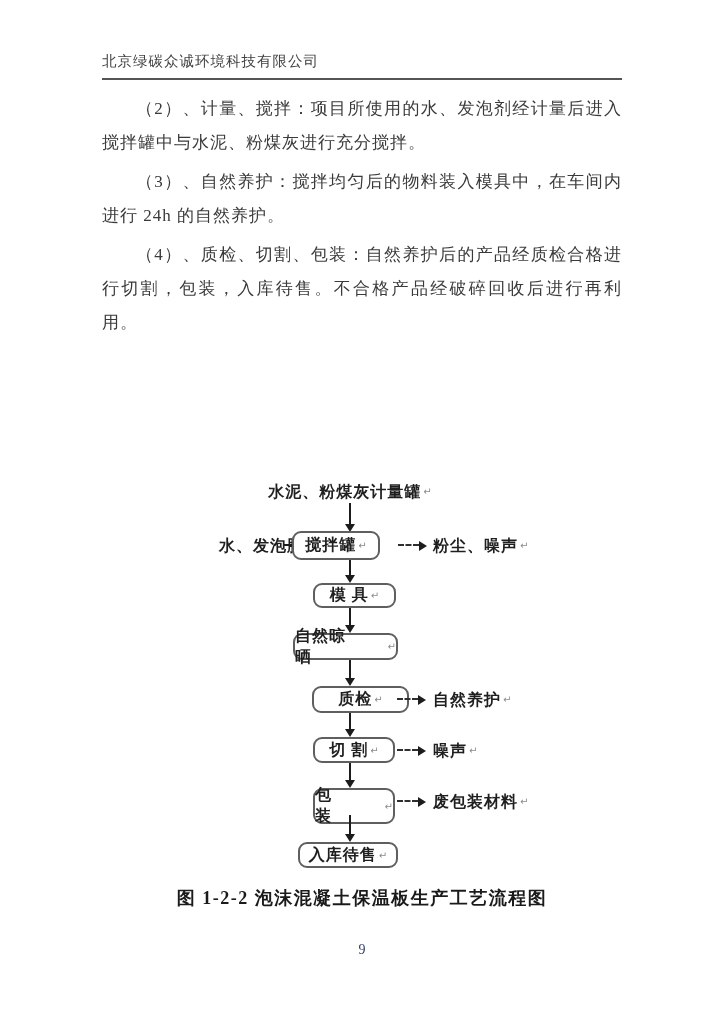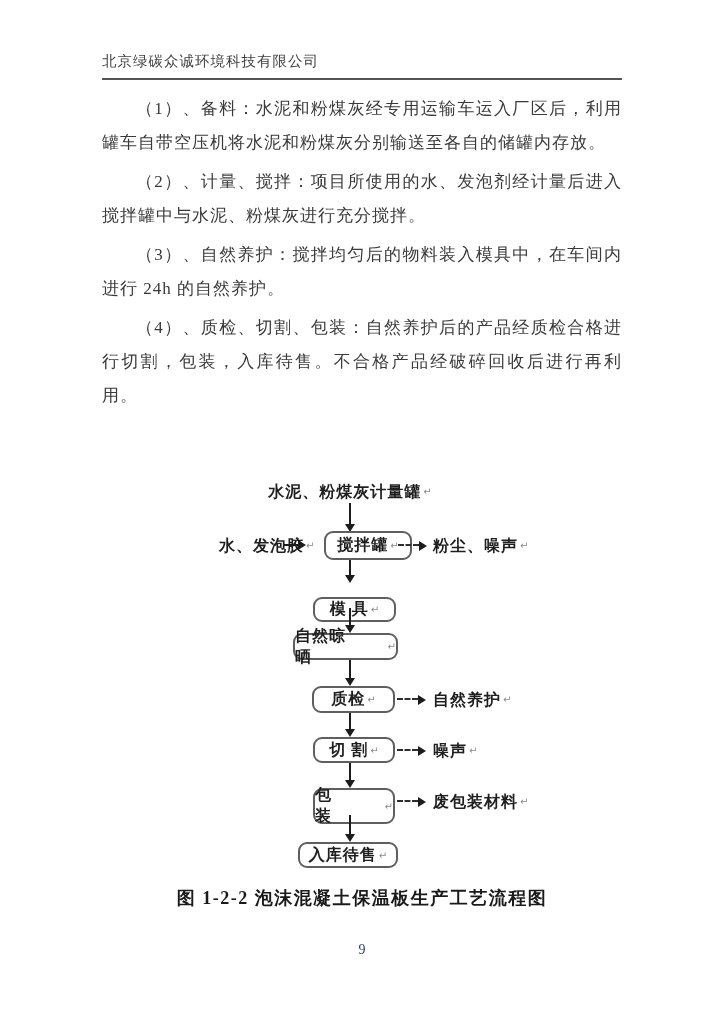--- a/index.html
+++ b/index.html
@@ -70,61 +70,60 @@
 </head>
 <body>
 
 <div class="page">
 
   <div class="hdr">
     <span>北京绿碳众诚环境科技有限公司</span>
   </div>
 
   <div class="bodytext">
-    <p>（1）、备料：水泥和粉煤灰经专用运输车运入厂区后，利用罐车自带空压机将水泥和粉煤灰分别输送至各自的储罐内存放。</p>
     <p>（2）、计量、搅拌：项目所使用的水、发泡剂经计量后进入搅拌罐中与水泥、粉煤灰进行充分搅拌。</p>
     <p>（3）、自然养护：搅拌均匀后的物料装入模具中，在车间内进行 24h 的自然养护。</p>
     <p>（4）、质检、切割、包装：自然养护后的产品经质检合格进行切割，包装，入库待售。不合格产品经破碎回收后进行再利用。</p>
 
   </div>
 
   <div class="fc">
 
     <div class="fclabel centered" style="top:4px;"><span>水泥、粉煤灰计量罐</span><span class="ret">↵</span></div>
 
     <div class="varrow" style="left:349px; top:25px; height:21px;"></div>
 
     <div class="fclabel" style="left:219px; top:58px;"><span>水、发泡胶</span><span class="ret">↵</span></div>
     <div class="harrow" style="left:284px; top:66px; width:14px;"></div>
 
-    <div class="fcbox" style="left:324px; top:53px; width:88px; height:29px;">
+    <div class="fcbox" style="left:292px; top:53px; width:88px; height:29px;">
         <span>搅拌罐</span>
         <span class="ret">↵</span>
       </div>
 
     <div class="harrow dashed" style="left:398px; top:66px; width:21px;"></div>
     <div class="fclabel" style="left:433px; top:58px;"><span>粉尘、噪声</span><span class="ret">↵</span></div>
 
     <div class="varrow" style="left:349px; top:82px; height:15px;"></div>
 
-    <div class="fcbox" style="left:313px; top:105px; width:83px; height:25px;margin-top:14px;">
+    <div class="fcbox" style="left:313px; top:105px; width:83px; height:25px;">
         <span>模 具</span>
         <span class="ret">↵</span>
       </div>
 
     <div class="varrow" style="left:349px; top:130px; height:17px;"></div>
 
     <div class="fcbox" style="left:293px; top:155px; width:105px; height:27px;gap:28px;">
         <span>自然晾晒</span>
         <span class="ret">↵</span>
       </div>
 
     <div class="varrow" style="left:349px; top:182px; height:18px;"></div>
 
-    <div class="fcbox" style="left:312px; top:208px; width:83px; height:27px;">
+    <div class="fcbox" style="left:312px; top:208px; width:97px; height:27px;">
         <span>质检</span>
         <span class="ret">↵</span>
       </div>
 
     <div class="harrow dashed" style="left:397px; top:220px; width:21px;"></div>
     <div class="fclabel" style="left:433px; top:212px;"><span>自然养护</span><span class="ret">↵</span></div>
 
     <div class="varrow" style="left:349px; top:235px; height:16px;"></div>
 
     <div class="fcbox" style="left:313px; top:259px; width:82px; height:26px;">

